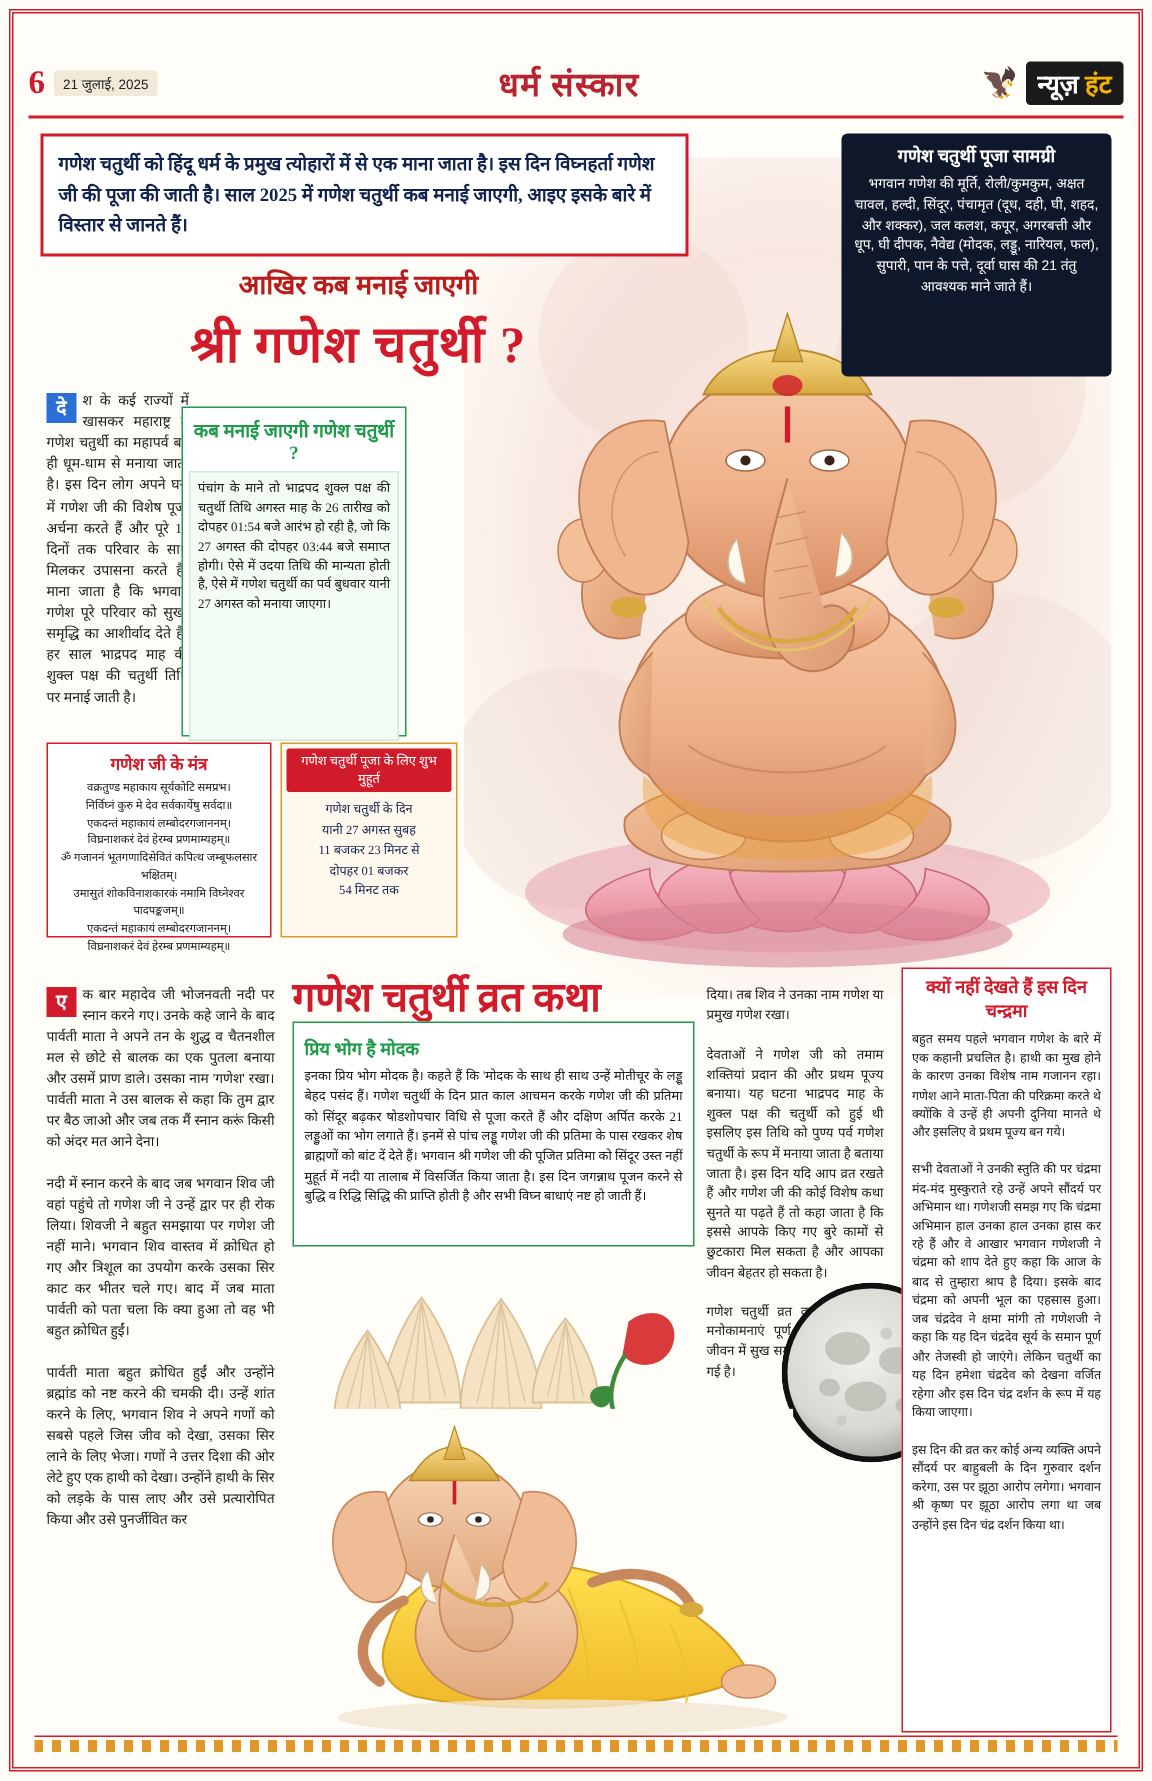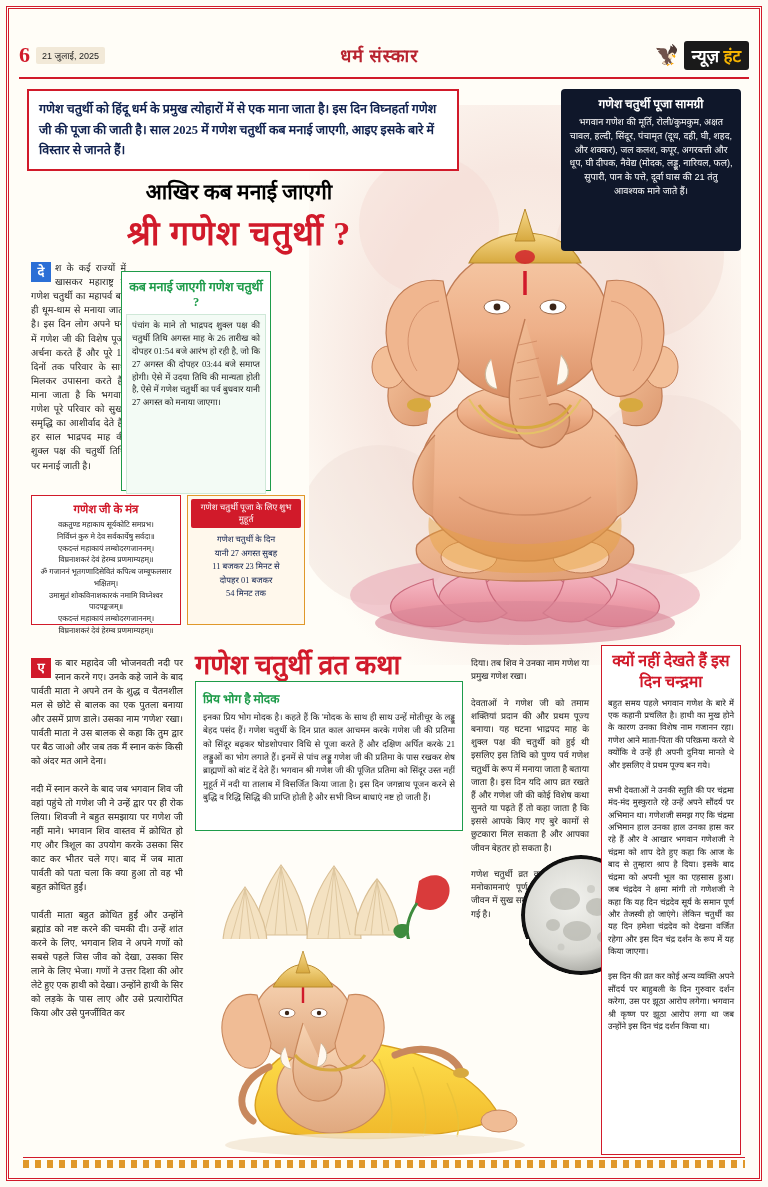--- a/index.html
+++ b/index.html
@@ -26,21 +26,21 @@
   .page-num {
     font-size: 22px; font-weight: bold; color: #d11a2a;
     font-family: "Liberation Serif", serif; margin-right: 6px;
   }
   .page-date {
     font-size: 9px; color: #222; background: #f2e9d8;
     padding: 2px 6px; border-radius: 2px;
   }
   .section-title {
     flex: 1; text-align: center;
-    font-size: 18px; font-weight: bold; color: #b8232f;
+    font-size: 22px; font-weight: bold; color: #b8232f;
     font-family: "Liberation Serif", serif; letter-spacing: 1px;
   }
   .brand {
     display: flex; align-items: center; gap: 5px;
   }
   .brand-box {
     background: #1a1a1a; color: #fff; font-weight: bold;
     font-size: 17px; padding: 3px 8px; border-radius: 3px;
     font-family: "Liberation Serif", serif;
   }
@@ -59,21 +59,21 @@
     position: absolute; right: 18px; top: 80px; width: 180px; height: 162px;
     background: #0f172a; color: #fff; border-radius: 4px;
     padding: 6px 8px; text-align: center;
   }
   .samagri h3 { margin:0 0 4px; font-size: 12px; font-family:"Liberation Serif",serif; }
   .samagri p { margin:0; font-size: 9.2px; line-height: 1.5; }
 
   
   .headline-wrap { position: absolute; left: 20px; top: 168px; width: 420px; text-align: center; }
   .headline-small {
-    font-size: 21px; color: #000000; font-family:"Liberation Serif",serif; font-weight: bold;
+    font-size: 18px; color: #b91c1c; font-family:"Liberation Serif",serif; font-weight: bold;
   }
   .headline-big {
     font-size: 34px; color: #d11a2a; font-family:"Liberation Serif",serif; font-weight: bold;
     margin-top: 4px; letter-spacing: 1px;
   }
 
   
   .hero {
     position: absolute; left: 300px; top: 96px; width: 432px; height: 560px;
     overflow: hidden;
@@ -175,21 +175,21 @@
     position:absolute; left:512px; top:846px; width:120px; height:120px;
     border-radius:50%; overflow:hidden;
   }
 
   
   .box-moon {
     position: absolute; right: 18px; top: 636px; width: 140px; height: 510px;
     border: 1.5px solid #d11a2a; background:#fff; padding: 5px 6px;
   }
   .box-moon h4 {
-    margin:0 0 5px; color:#d11a2a; font-size:16px; text-align:center;
+    margin:0 0 5px; color:#d11a2a; font-size:12px; text-align:center;
     font-family:"Liberation Serif",serif; line-height:1.3;
   }
   .box-moon p { margin:0; font-size:8.3px; line-height:1.5; text-align:justify; font-family:"Liberation Serif",serif; }
 
   
   .recline {
     position:absolute; left:190px; top:930px; width:330px; height:225px; overflow:hidden;
   }
 
   

